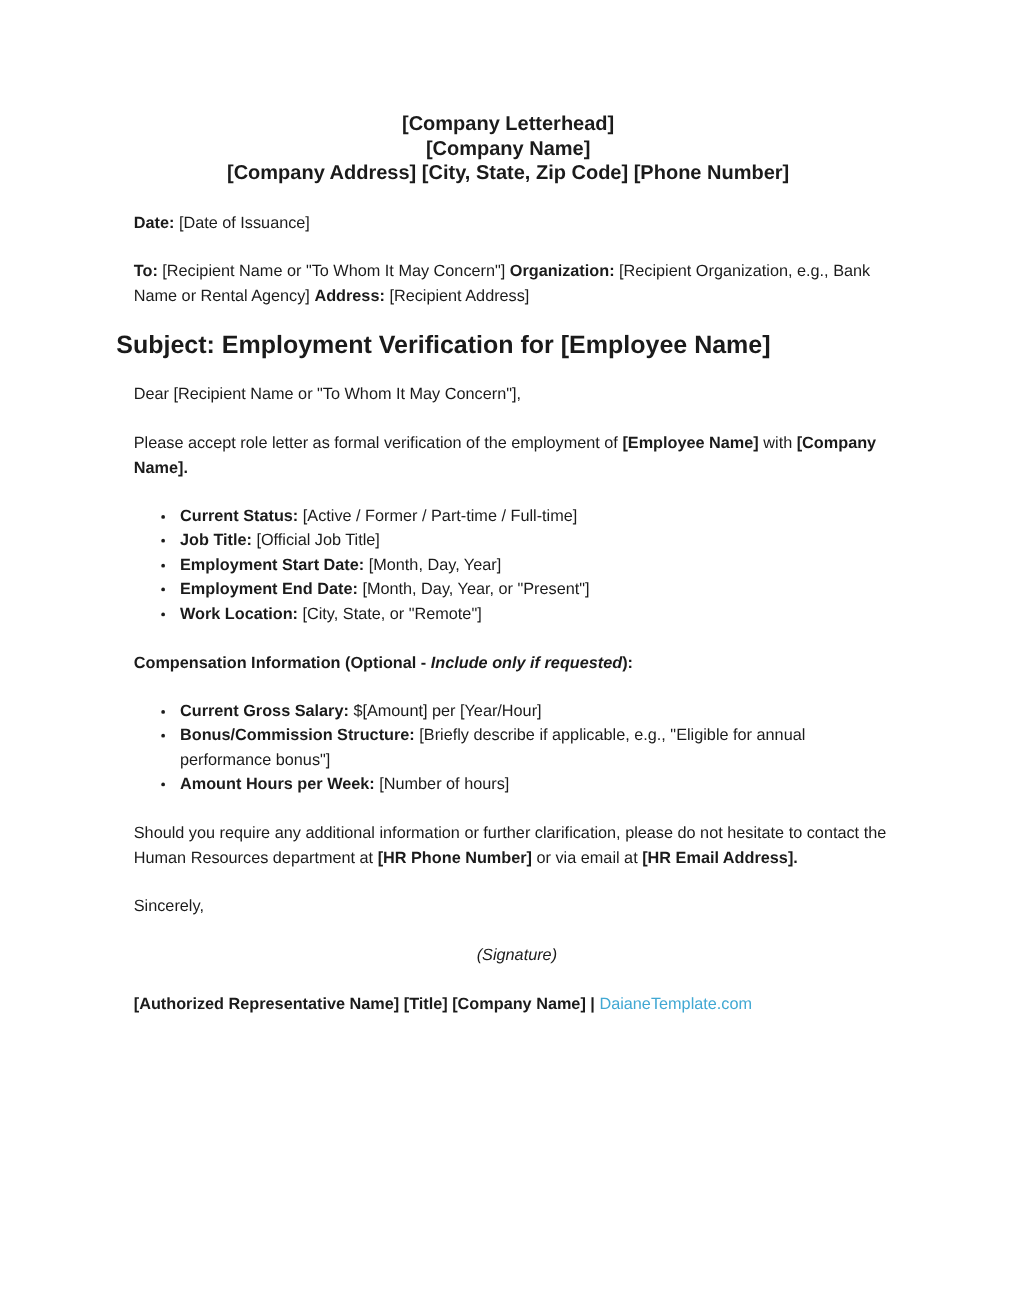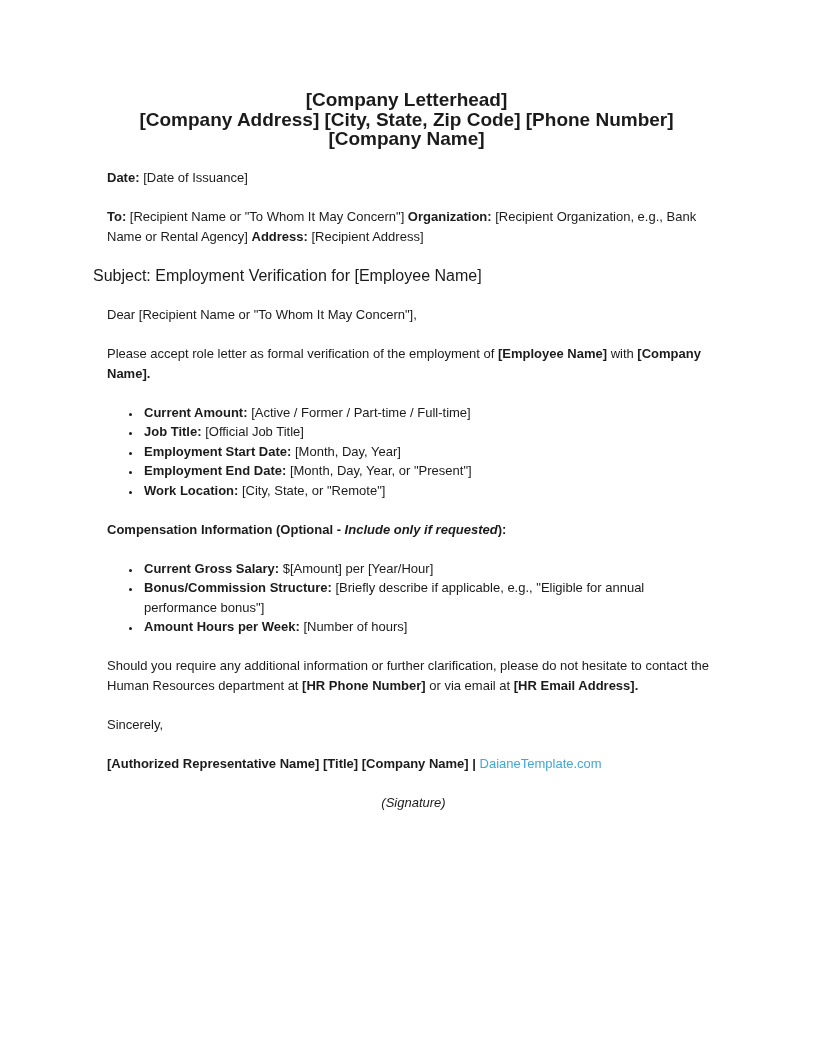--- a/index.html
+++ b/index.html
@@ -19,26 +19,26 @@
   }
   p, li {
     font-size: 13px;
     line-height: 19.5px;
   }
   .para { margin: 0 0 19.5px 0; padding-left: 14px; }
   .letterhead { margin: 0 0 19.5px 0; }
   .letterhead p {
     text-align: center;
     font-weight: 700;
-    font-size: 19px;
+    font-size: 16px;
     line-height: 19.5px;
   }
   .subject {
-    font-size: 16px;
-    font-weight: 400;
+    font-size: 20px;
+    font-weight: 700;
     line-height: 20px;
     margin: 0 0 19.5px 0;
   }
   ul.bullets {
     margin: 0 0 19.5px 0;
     padding-left: 49px;
     list-style: disc outside;
   }
   ul.bullets li { padding-left: 2px; }
   ul.bullets li::marker { font-size: 11px; }
@@ -50,53 +50,53 @@
     text-decoration: none;
   }
 </style>
 </head>
 <body>
 
 <div class="page">
 
   <header class="letterhead">
     <p>[Company Letterhead]</p>
+    <p>[Company Name]</p>
     <p>[Company Address] [City, State, Zip Code] [Phone Number]</p>
-    <p>[Company Name]</p>
   </header>
 
   <p class="para"><span class="b">Date: </span><span>[Date of Issuance]</span></p>
 
   <p class="para"><span class="b">To: </span><span>[Recipient Name or "To Whom It May Concern"] </span><span class="b">Organization: </span><span>[Recipient Organization, e.g., Bank Name or Rental Agency] </span><span class="b">Address: </span><span>[Recipient Address]</span></p>
 
   <p class="subject">Subject: Employment Verification for [Employee Name]</p>
 
   <p class="para">Dear [Recipient Name or "To Whom It May Concern"],</p>
 
   <p class="para"><span>Please accept role letter as formal verification of the employment of </span><span class="b">[Employee Name]</span><span> with </span><span class="b">[Company Name].</span></p>
 
 
   <ul class="bullets">
-    <li><span class="b">Current Amount: </span><span>[Active / Former / Part-time / Full-time]</span></li>
+    <li><span class="b">Current Status: </span><span>[Active / Former / Part-time / Full-time]</span></li>
     <li><span class="b">Job Title: </span><span>[Official Job Title]</span></li>
     <li><span class="b">Employment Start Date: </span><span>[Month, Day, Year]</span></li>
     <li><span class="b">Employment End Date: </span><span>[Month, Day, Year, or "Present"]</span></li>
     <li><span class="b">Work Location: </span><span>[City, State, or "Remote"]</span></li>
   </ul>
 
   <p class="para"><span class="b">Compensation Information (Optional - </span><span class="b i">Include only if requested</span><span class="b">):</span></p>
 
   <ul class="bullets">
     <li><span class="b">Current Gross Salary: </span><span>$[Amount] per [Year/Hour]</span></li>
     <li><span class="b">Bonus/Commission Structure: </span><span>[Briefly describe if applicable, e.g., "Eligible for annual performance bonus"]</span></li>
     <li><span class="b">Amount Hours per Week: </span><span>[Number of hours]</span></li>
   </ul>
 
 
   <p class="para"><span>Should you require any additional information or further clarification, please do not hesitate to contact the Human Resources department at </span><span class="b">[HR Phone Number]</span><span> or via email at </span><span class="b">[HR Email Address].</span></p>
 
   <p class="para">Sincerely,</p>
 
+  <p class="para i">(Signature)</p>
+
   <p class="para"><span class="b">[Authorized Representative Name] [Title] [Company Name] | </span><span class="link">DaianeTemplate.com</span></p>
-
-  <p class="para i">(Signature)</p>
 
 </div>
 
 </body></html>

